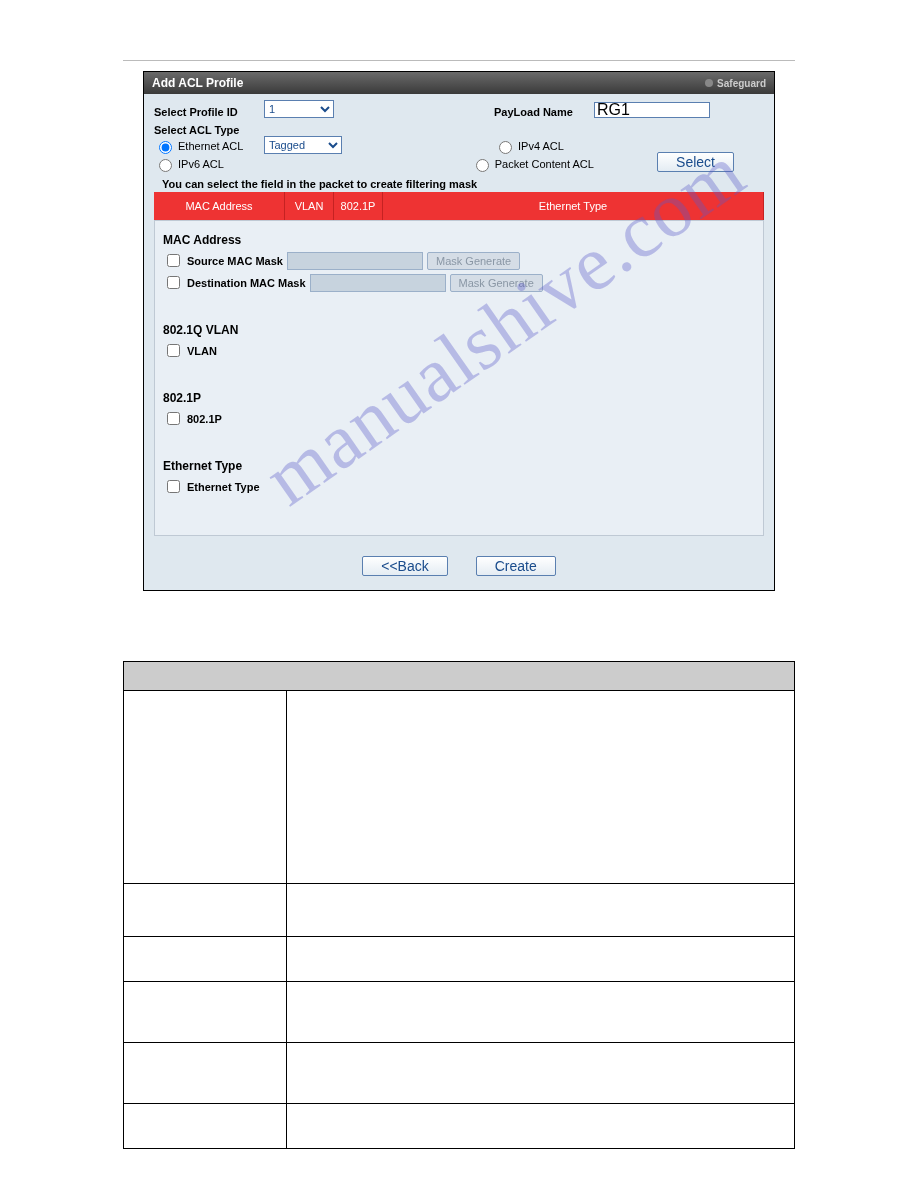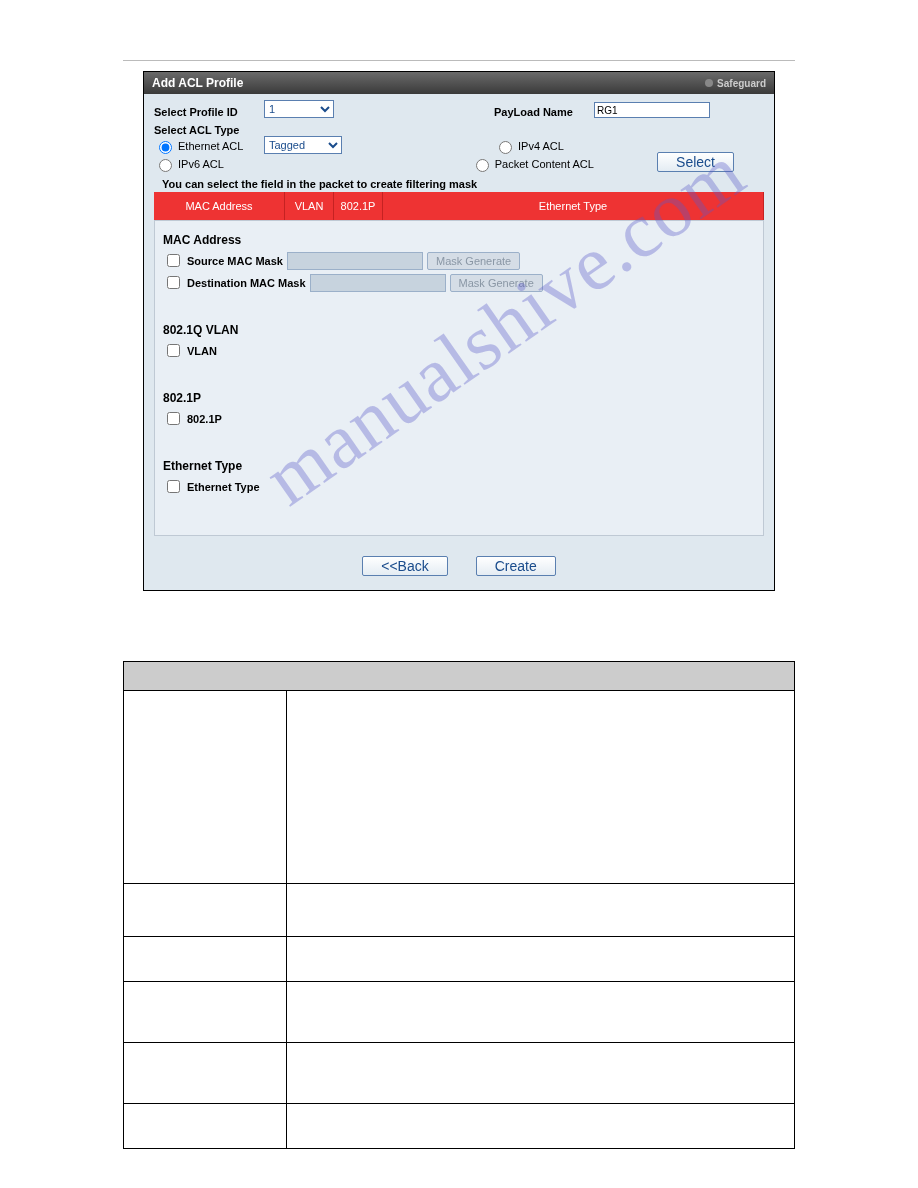--- a/index.html
+++ b/index.html
@@ -8,21 +8,21 @@
 
   .panel-wrap { margin:0 80px; border:1px solid #000; background:#dfe8ef; position:relative; }
   .panel-title { background:linear-gradient(#6a6a6a,#3a3a3a); color:#fff; font-weight:bold; padding:4px 8px; font-size:12px; display:flex; justify-content:space-between; align-items:center; }
   .safeguard { font-size:10px; color:#ccc; display:flex; align-items:center; gap:4px; }
   .safeguard-dot { width:8px; height:8px; border-radius:50%; background:#888; display:inline-block; }
 
   .form-area { padding:6px 10px 0 10px; }
   .row { display:flex; align-items:flex-end; height:18px; }
   .lab { width:110px; font-weight:bold; }
   .radio-lab { display:flex; align-items:center; gap:3px; font-size:11px; }
-  input.txt { border:1px solid #5a7fb0; height:14px; font-size:10px; padding:0 2px; background:#fff; }
+  input.txt { border:1px solid #5a7fb0; height:14px; font-size:16px; padding:0 2px; background:#fff; }
   select.sel { border:1px solid #5a7fb0; height:18px; font-size:11px; background:#fff; color:#1a4c8c; }
   .btn { background:linear-gradient(#fff,#e4ecf3); border:1px solid #5a7fb0; font-size:14px; padding:1px 18px; cursor:pointer; color:#1a4c8c; border-radius:2px; }
 
   .hint { font-weight:bold; font-size:11px; padding:6px 0 2px 8px; }
 
   .tabs { display:flex; margin:0 10px; }
   .tab { text-align:center; padding:8px 0; font-size:11px; border-right:1px solid #d0b0b0; }
   .tab.red { background:#ee3333; color:#fff; border-right-color:#c52222; }
   .tab.gray { background:linear-gradient(#e0e0e0,#cfcfcf); color:#555; }
   .tab.mac { width:130px; }

